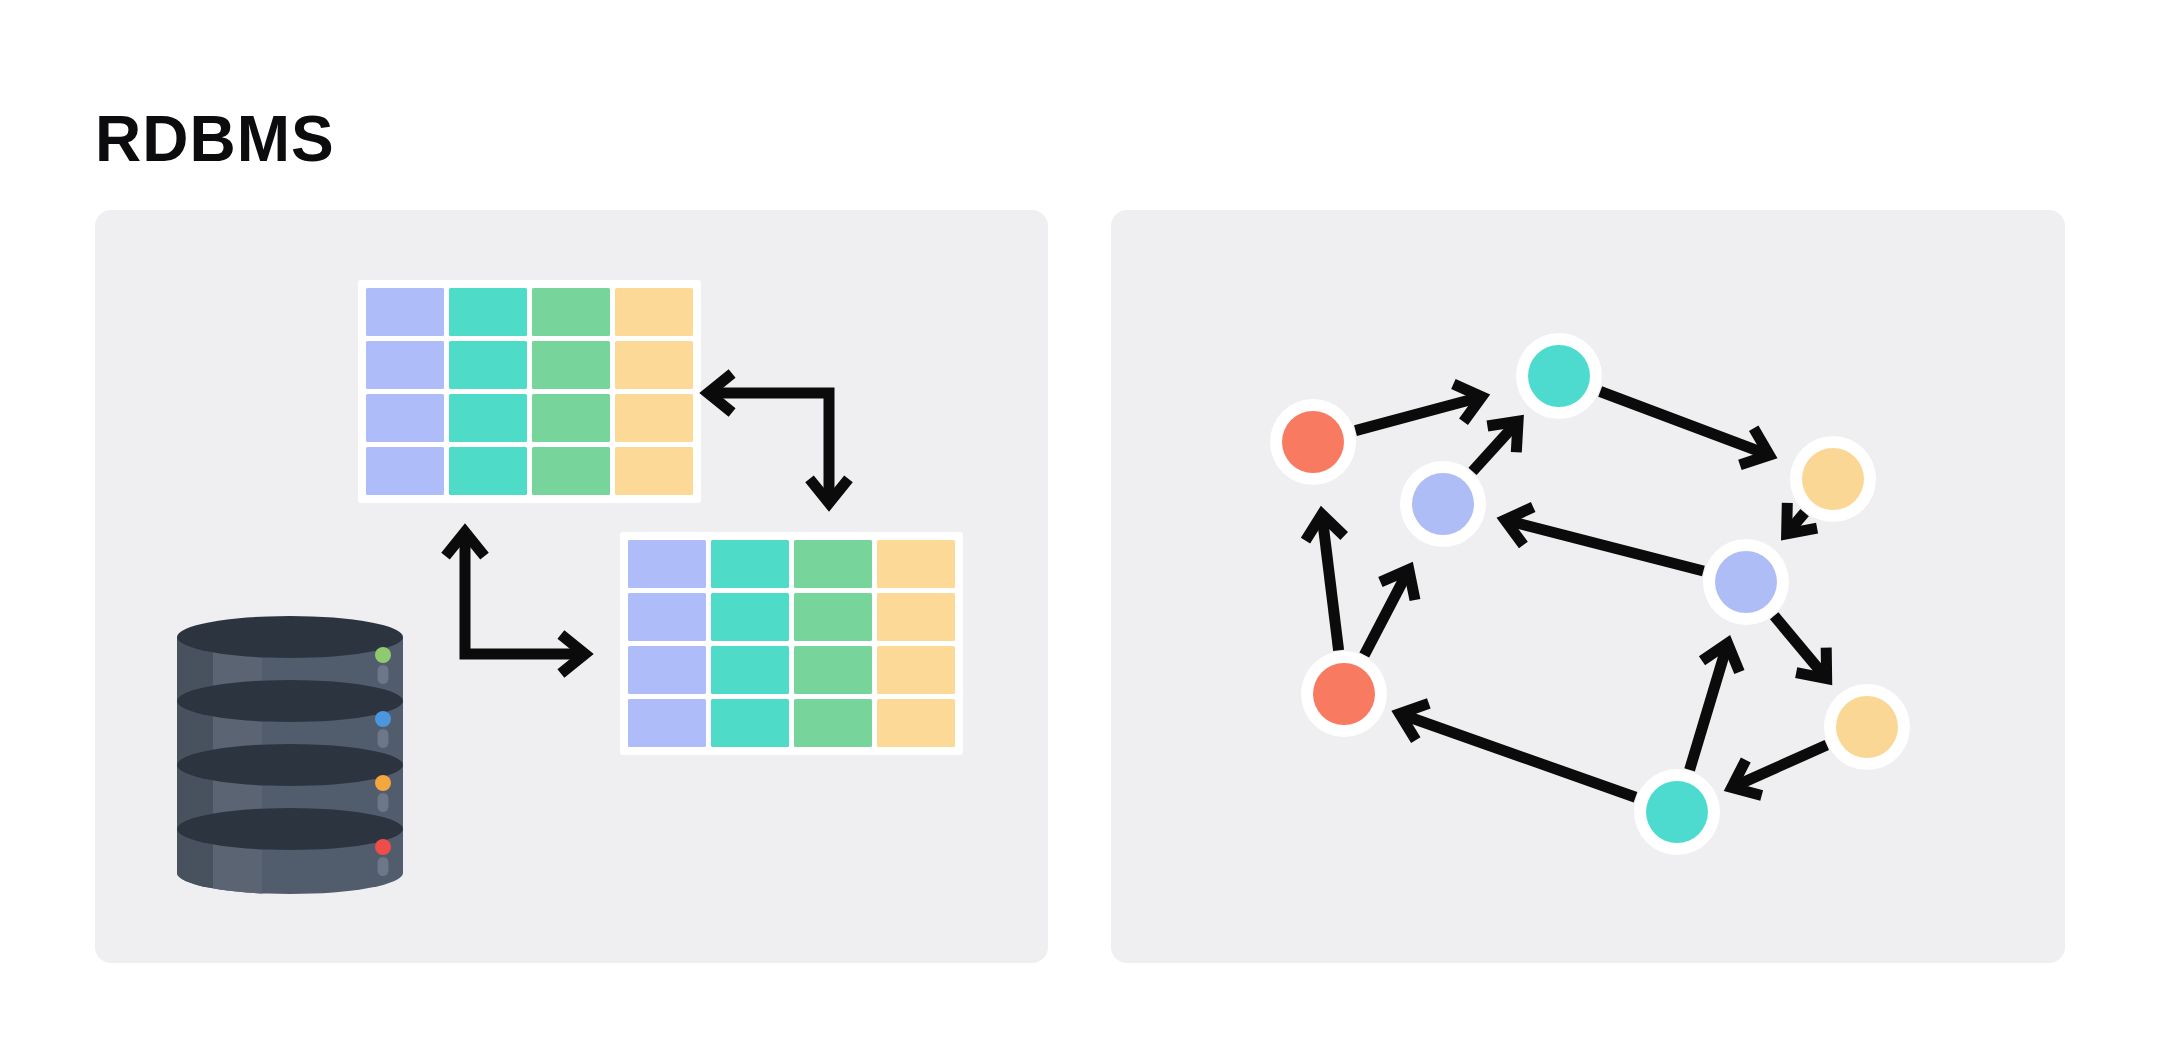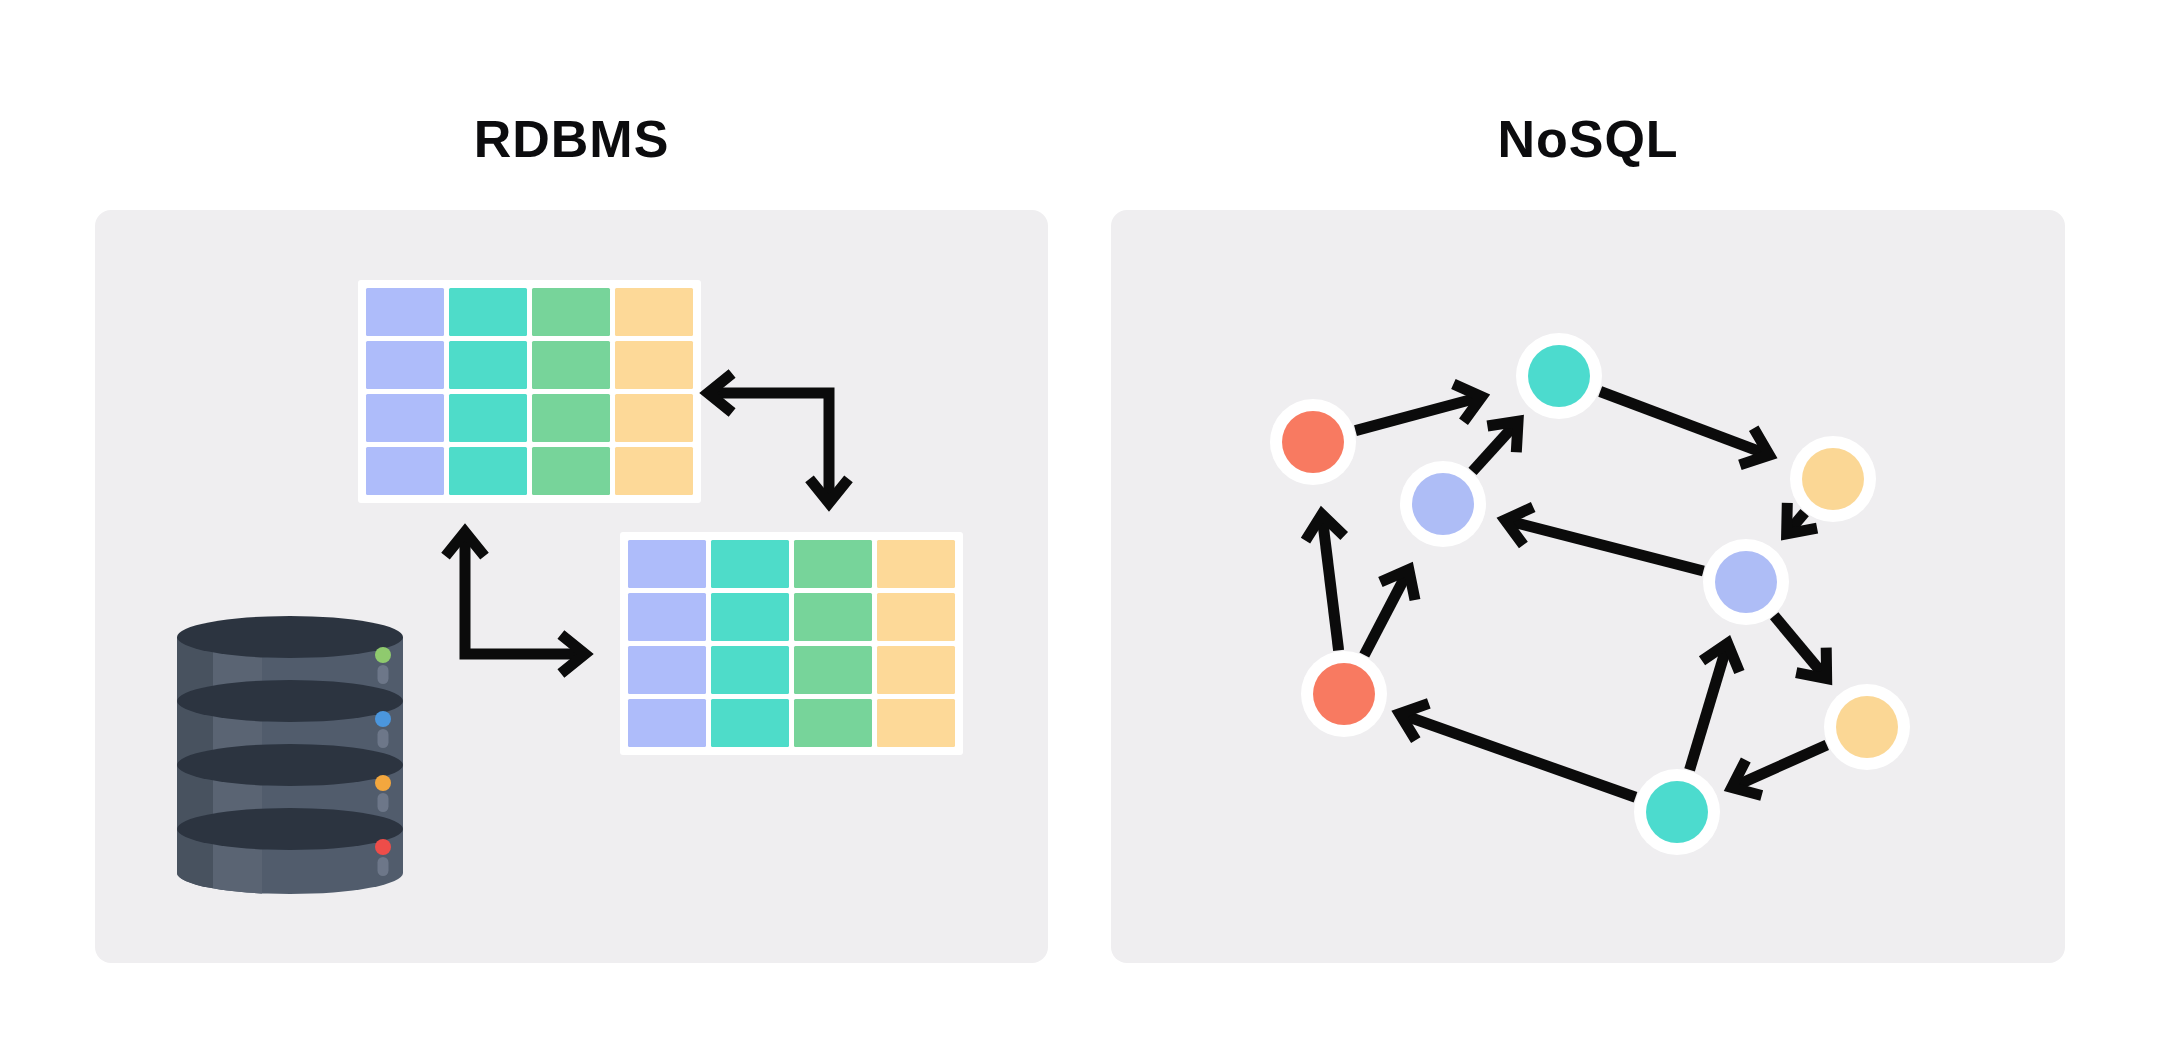--- a/index.html
+++ b/index.html
@@ -1,38 +1,37 @@
 <!DOCTYPE html>
 <html><head>
 <meta charset="utf-8">
 <style>
   html,body{margin:0;padding:0;background:#ffffff;}
   .canvas{
     position:relative;width:2160px;height:1053px;background:#ffffff;
     font-family:"Liberation Sans",sans-serif;overflow:hidden;
   }
   .title{
-    position:absolute;top:106px;font-size:52px;line-height:66px;font-weight:bold;
-    color:#0c0c0e;text-align:center;letter-spacing:1px;
+    position:absolute;top:106px;font-size:64px;line-height:66px;font-weight:bold;
+    color:#0c0c0e;text-align:left;letter-spacing:1px;
   }
   .title.left{left:95px;width:953px;}
   .title.right{left:1111px;width:954px;}
   .panel{
     position:absolute;top:210px;height:753px;background:#efeef0;border-radius:16px;
   }
   .panel.left{left:95px;width:953px;}
   .panel.right{left:1111px;width:954px;}
   svg.scene{position:absolute;left:0;top:0;}
 </style>
 </head>
 <body>
 
 <div class="canvas">
   <div class="title left">RDBMS</div>
-  <div class="title right">NoSQL</div>
   <div class="panel left"></div>
   <div class="panel right"></div>
   <svg class="scene" id="scene" width="2160" height="1053" viewBox="0 0 2160 1053">
       <g>
         <rect x="358" y="280" width="343" height="223" rx="3" fill="#ffffff"></rect>
         <rect x="366" y="288" width="78" height="48" rx="1.5" fill="#aebcfa"></rect>
         <rect x="449" y="288" width="78" height="48" rx="1.5" fill="#4edcc9"></rect>
         <rect x="532" y="288" width="78" height="48" rx="1.5" fill="#77d49a"></rect>
         <rect x="615" y="288" width="78" height="48" rx="1.5" fill="#fdd998"></rect>
         <rect x="366" y="341" width="78" height="48" rx="1.5" fill="#aebcfa"></rect>

